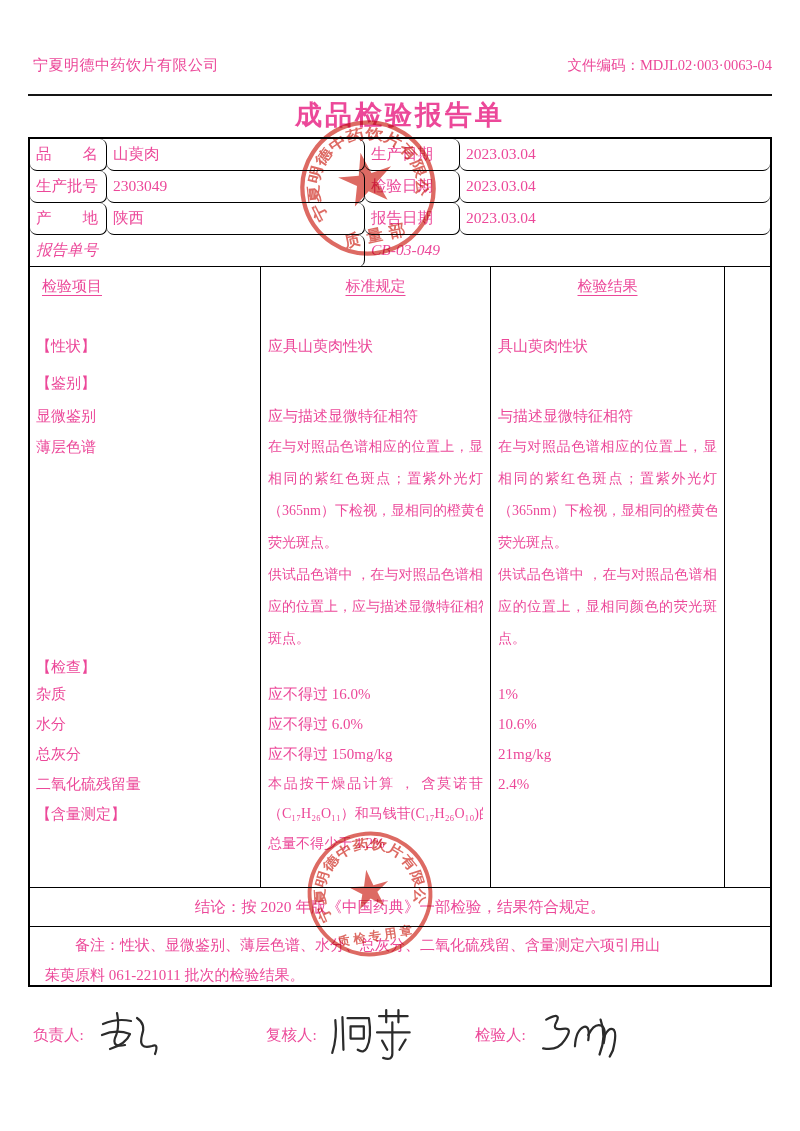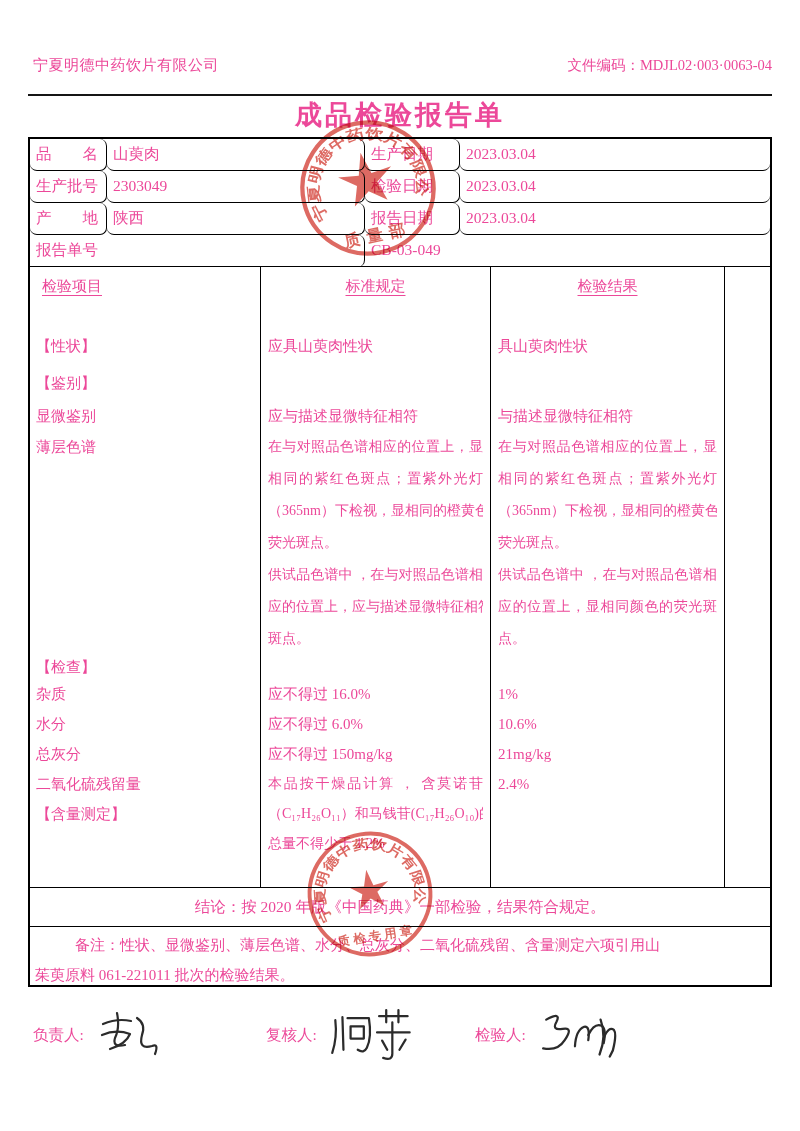--- a/index.html
+++ b/index.html
@@ -15,21 +15,21 @@
     position:absolute;left:0;top:97px;width:100%;text-align:center;
     font-family:"Liberation Sans","DejaVu Sans",sans-serif;
     font-size:27px;font-weight:bold;letter-spacing:3px;
   }
   
   .outer{position:absolute;left:28px;top:137px;width:744px;height:850px;border:2px solid #000;box-sizing:border-box;}
   
   .info-grid{display:grid;grid-template-columns:77px 258px 95px 1fr;grid-auto-rows:32px;height:128px;border-bottom:1px solid #000;box-sizing:border-box;}
   .ic{box-sizing:border-box;border-right:1px solid #000;border-bottom:1px solid #000;height:32px;line-height:30px;font-size:15.5px;padding-left:6px;overflow:hidden;white-space:nowrap;border-radius:7px;}
   .ic.last{border-right:none;}
-  .ic.nob{border-bottom:none;}
+  .ic.nob{border-bottom:none;font-style:italic;}
   .ic.span12{grid-column:1/3;}
   .ic.span34{grid-column:3/5;}
   
   .main-flex{display:flex;height:621px;border-bottom:1px solid #000;box-sizing:border-box;font-size:15px;}
   .mc{box-sizing:border-box;overflow:hidden;}
   .mc1{width:231px;border-right:1px solid #000;padding-left:6px;}
   .mc2{width:230px;border-right:1px solid #000;padding:0 7px;}
   .mc3{width:234px;border-right:1px solid #000;padding:0 7px;}
   .mc4{flex:1;}
   .sh{height:38px;line-height:38px;}
@@ -43,21 +43,21 @@
   .s24{height:24px;line-height:24px;}
   .sblk{height:224px;line-height:32px;}
   .s89{height:89px;line-height:30px;}
   .tline{height:32px;line-height:32px;font-size:14px;white-space:nowrap;overflow:hidden;}
   .fline{height:30px;line-height:30px;font-size:14px;white-space:nowrap;overflow:hidden;}
   .jl{text-align:justify;text-align-last:justify;}
   
   .conclusion{height:39px;line-height:37px;border-bottom:1px solid #000;box-sizing:border-box;text-align:center;font-size:15.5px;}
   .notes{height:58px;padding-top:3px;font-size:15px;box-sizing:border-box;}
   .notes .n1{height:30px;line-height:30px;padding-left:45px;white-space:nowrap;}
-  .notes .n2{height:30px;line-height:30px;padding-left:5px;white-space:nowrap;}
+  .notes .n2{height:30px;line-height:30px;padding-left:15px;white-space:nowrap;}
   
   .sig-row{position:absolute;left:28px;top:1005px;width:744px;height:64px;}
   .sig-group{position:absolute;top:0;display:flex;align-items:center;height:60px;}
   .sig-label{font-size:15.5px;white-space:nowrap;}
   .sig-group svg{margin-left:10px;}
   .sig-stroke{fill:none;stroke:#2b2b2b;stroke-width:2.2;stroke-linecap:round;stroke-linejoin:round;}
   
   .stamp{position:absolute;z-index:6;opacity:.8;mix-blend-mode:multiply;pointer-events:none;}
   #stamp-top{left:292px;top:112px;width:152px;height:152px;}
   #stamp-bottom{left:300px;top:824px;width:140px;height:140px;}

